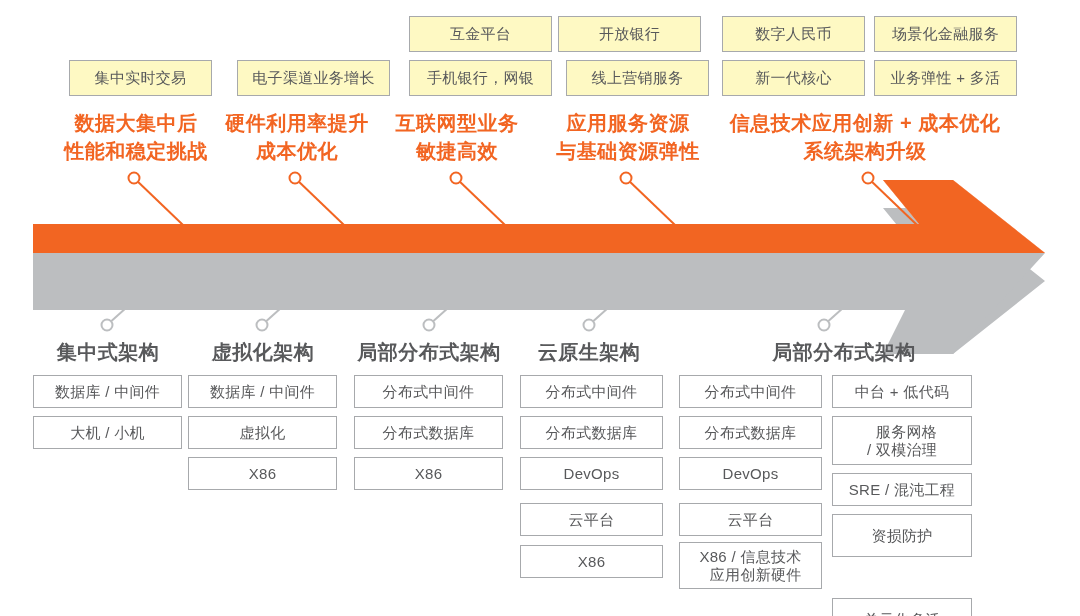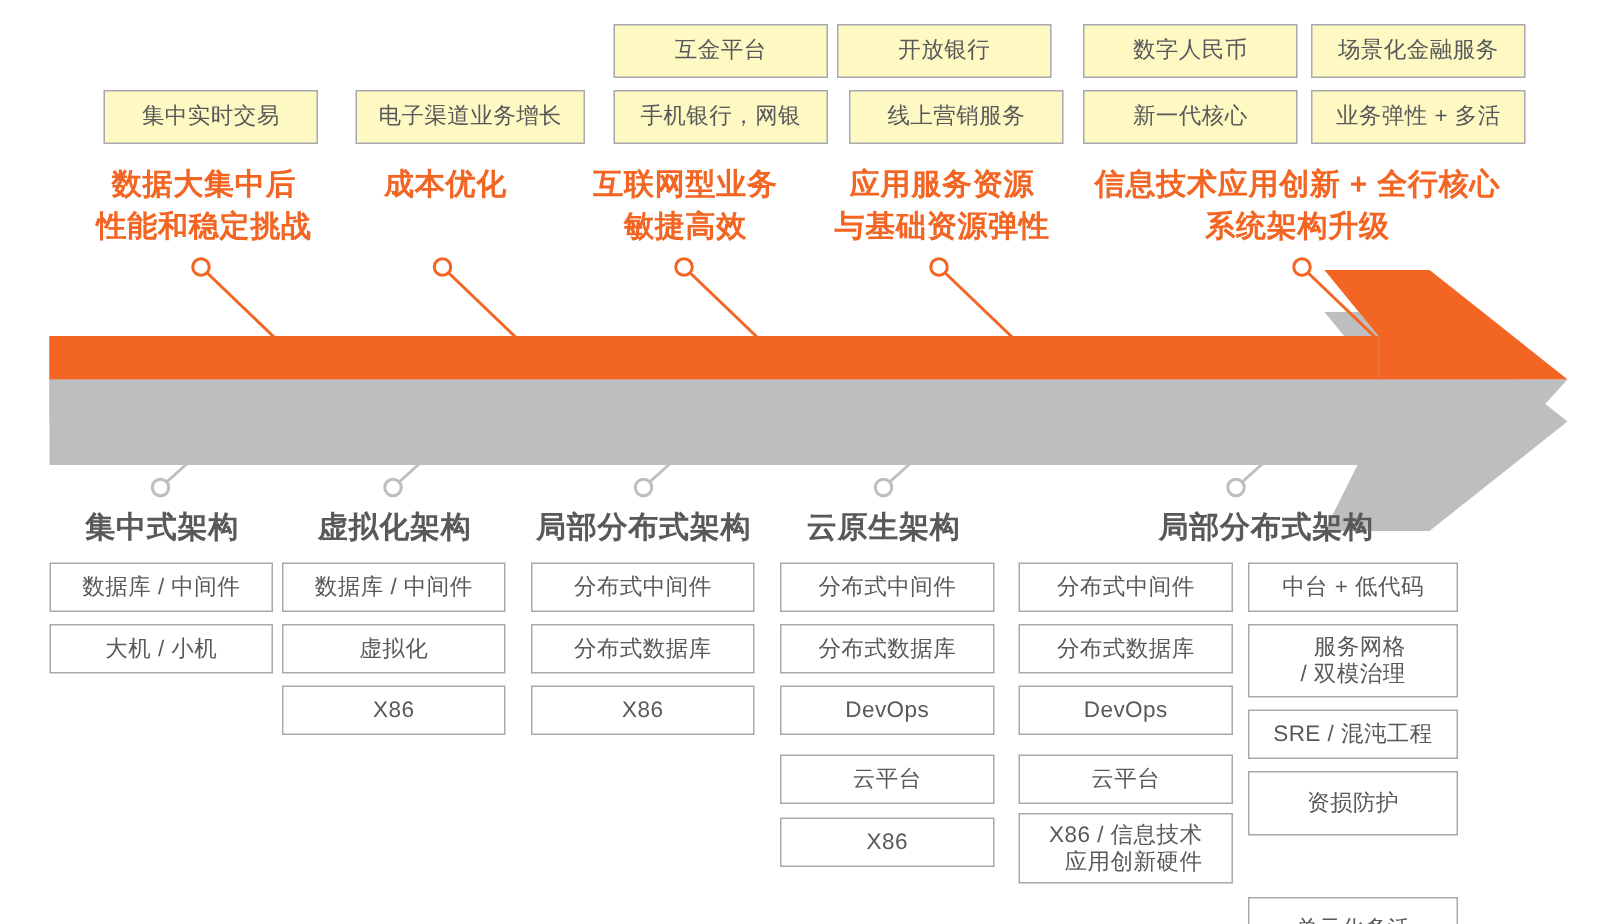--- a/index.html
+++ b/index.html
@@ -105,32 +105,33 @@
       <div class="cap-box" style="left: 722px; top: 60px; width: 143px; height: 36px;">新一代核心</div>
       <div class="cap-box" style="left: 874px; top: 60px; width: 143px; height: 36px;">业务弹性 + 多活</div>
     </div>
 
   <div id="stage-titles">
       <div class="stage-title" style="left: 38px; top: 110px; width: 196px;">
         <div>数据大集中后</div>
         <div>性能和稳定挑战</div>
       </div>
       <div class="stage-title" style="left: 207px; top: 110px; width: 180px;">
+        <div>硬件利用率提升</div>
         <div>成本优化</div>
       </div>
       <div class="stage-title" style="left: 381px; top: 110px; width: 152px;">
         <div>互联网型业务</div>
         <div>敏捷高效</div>
       </div>
       <div class="stage-title" style="left: 535px; top: 110px; width: 186px;">
         <div>应用服务资源</div>
         <div>与基础资源弹性</div>
       </div>
       <div class="stage-title" style="left: 705px; top: 110px; width: 320px;">
-        <div>信息技术应用创新 + 全行核心</div>
+        <div>信息技术应用创新 + 成本优化</div>
         <div>系统架构升级</div>
       </div>
     </div>
 
   <svg class="layer" viewBox="0 0 1080 616" xmlns="http://www.w3.org/2000/svg">
 
     <path fill="#bcbec0" d="M 33,252 L 919,252 L 883,208 L 953,208 L 1045,281 L 953,354 L 883,354 L 919,310 L 33,310 Z"></path>
 
     <path fill="#f26522" d="M 33,224 L 919,224 L 883,180 L 953,180 L 1045,253 L 919,253 L 33,253 Z"></path>
 

